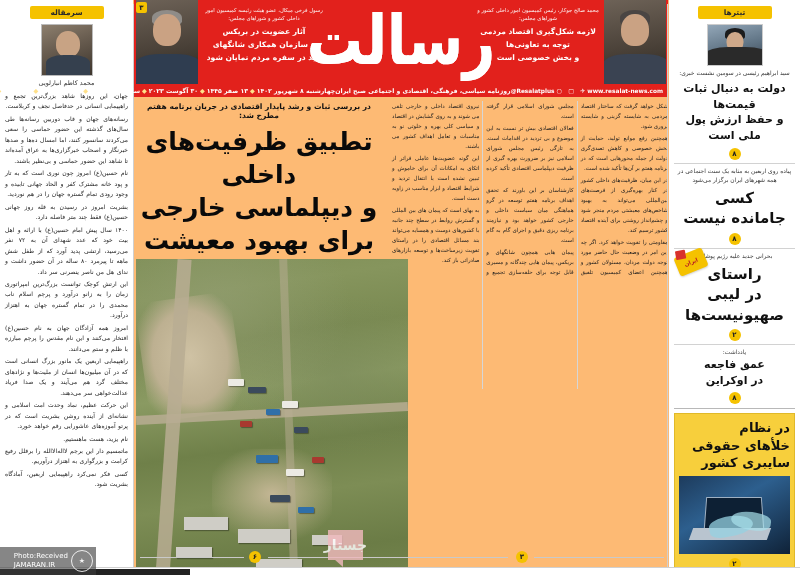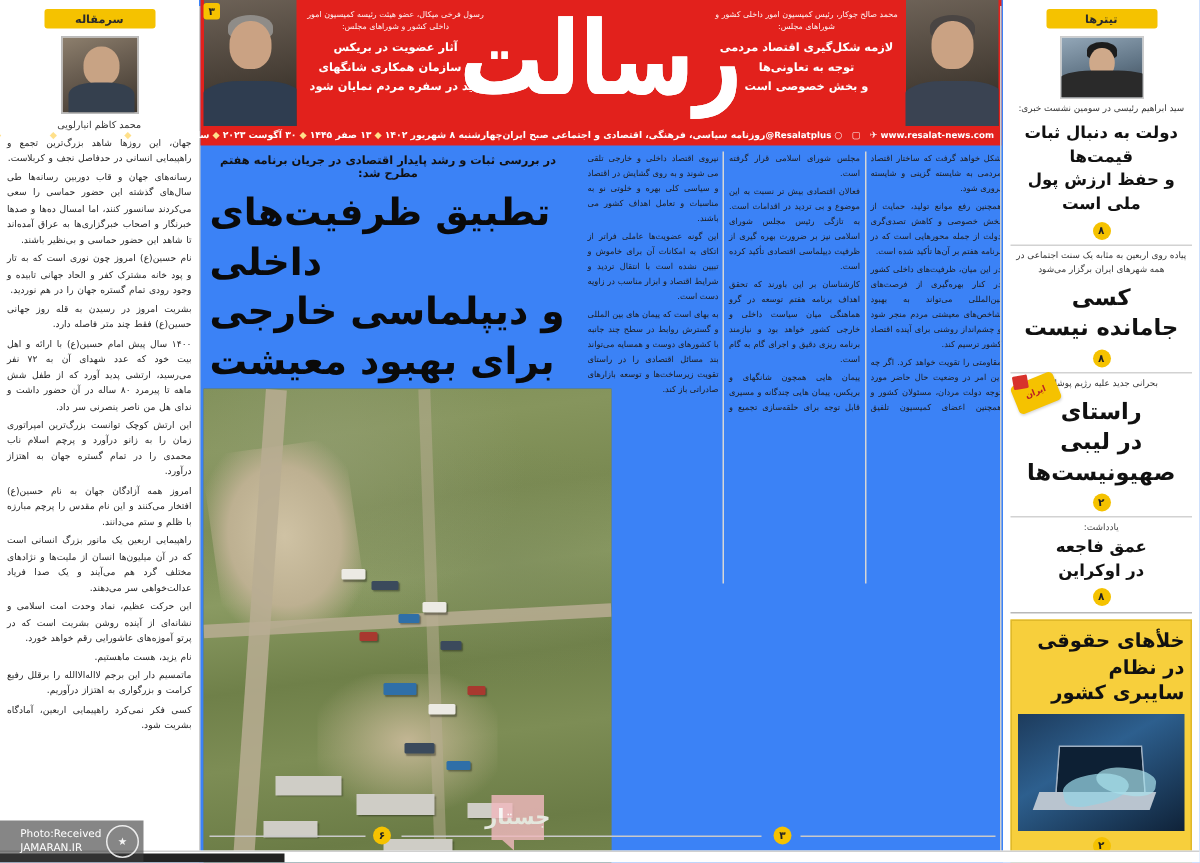--- a/index.html
+++ b/index.html
@@ -5,21 +5,21 @@
   * { box-sizing: border-box; margin: 0; padding: 0; }
   html, body {
     width: 800px; height: 575px;
     background: #ffffff;
     font-family: "DejaVu Sans", "Liberation Sans", sans-serif;
     overflow: hidden;
   }
   #page {
     position: relative;
     width: 800px; height: 575px;
-    background: #3b82f6;
+    background: #fdba74;
   }
 
   
   .left-col {
     position: absolute; left: 0; top: 0;
     width: 133px; height: 575px;
     background: #ffffff;
     border-left: 0;
     padding: 4px 5px 0 5px;
     overflow: hidden;
@@ -157,21 +157,21 @@
   .center-col {
     position: absolute; left: 134px; top: 99px;
     width: 534px; height: 476px;
     overflow: hidden;
   }
   .lede-line {
     text-align: center; font-size: 7.6px; font-weight: bold;
     color: #111; margin: 3px 0 5px 0;
   }
   .main-head {
-    text-align: left; font-weight: bold; color: #0a0a0a;
+    text-align: center; font-weight: bold; color: #0a0a0a;
     font-size: 25px; line-height: 1.32; letter-spacing: -0.5px;
     padding: 0 4px; margin-bottom: 6px;
   }
   .headline-block { float: left; width: 252px; padding: 0 4px 0 2px; }
   .text-block {
     float: right; width: 276px;
     column-count: 3; column-gap: 7px; column-rule: 1px solid #d6d6d6;
     font-size: 5.5px; line-height: 1.82; text-align: justify;
     color: #1c1c1c; height: 290px; padding-top: 2px;
   }
@@ -546,22 +546,22 @@
       <div class="rs-title">
         <div>عمق فاجعه</div>
         <div>در اوکراین</div>
       </div>
       <div class="rs-pagedot">۸</div>
     </div>
     <div class="rs-divider-strong"></div>
 
     <div class="cyber-card">
       <div class="cyber-title">
+        <div>در نظام</div>
         <div>خلأهای حقوقی</div>
-        <div>در نظام</div>
         <div>سایبری کشور</div>
       </div>
       <div class="cyber-img">
         <div class="lap-scr"></div>
         <div class="lap-base"></div>
         <div class="hand1"></div>
         <div class="hand2"></div>
       </div>
       <div class="rs-pagedot cyber-dot">۲</div>
     </div>

